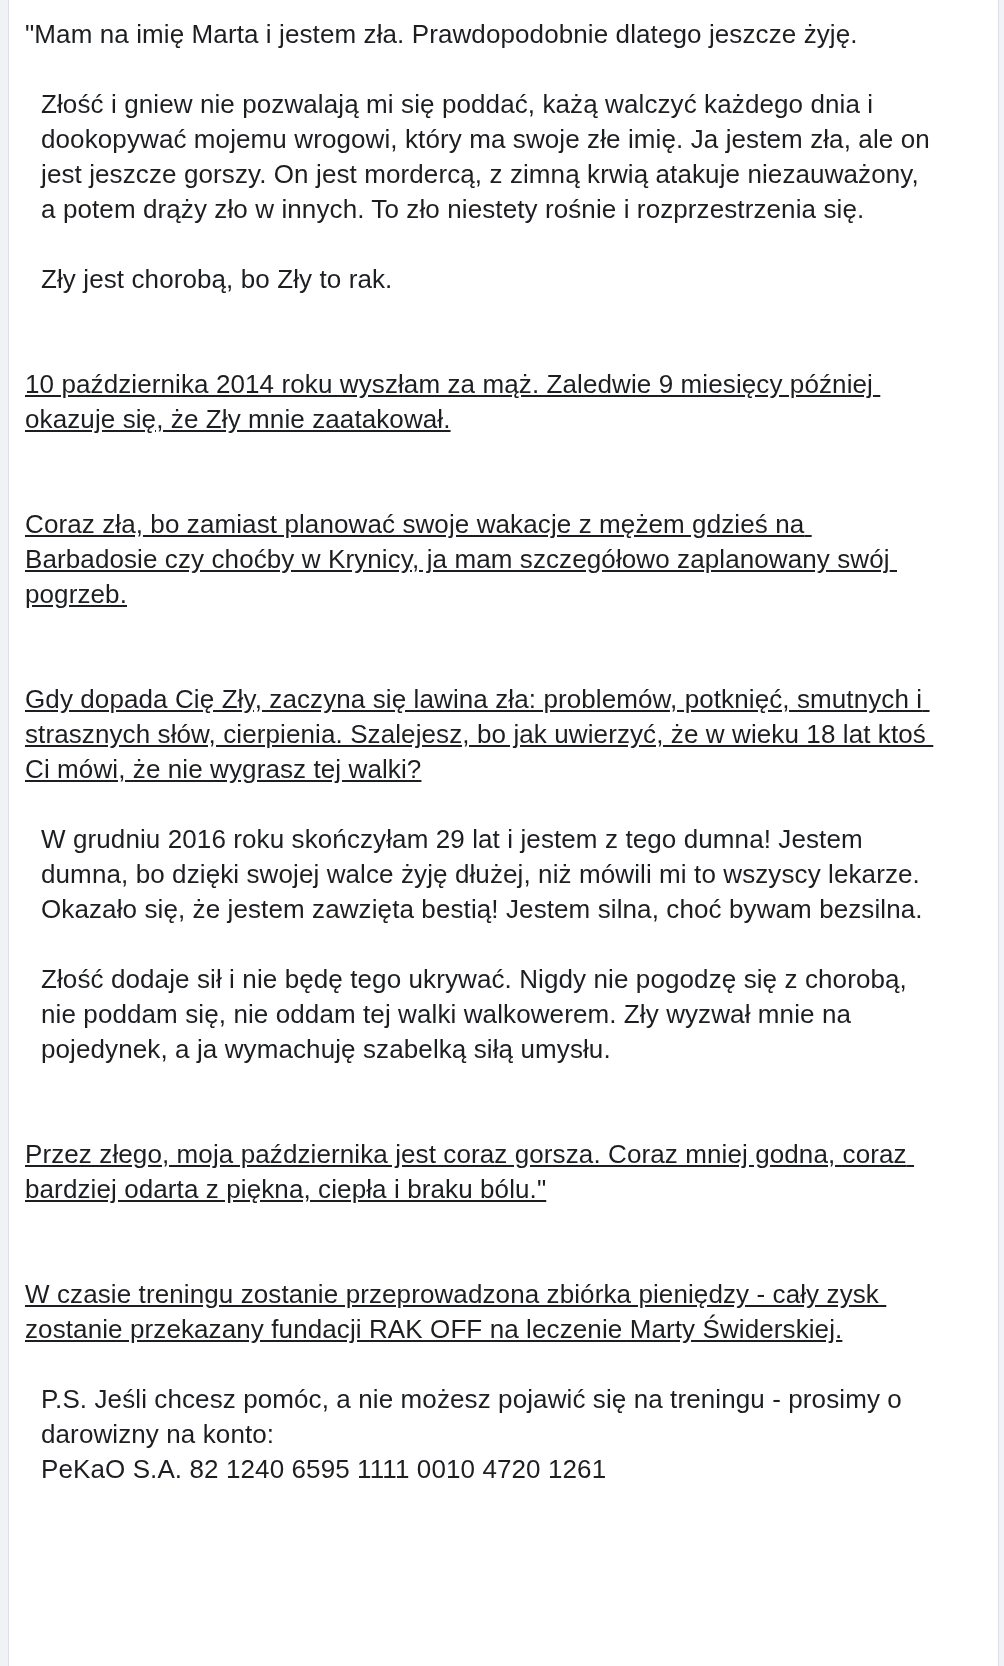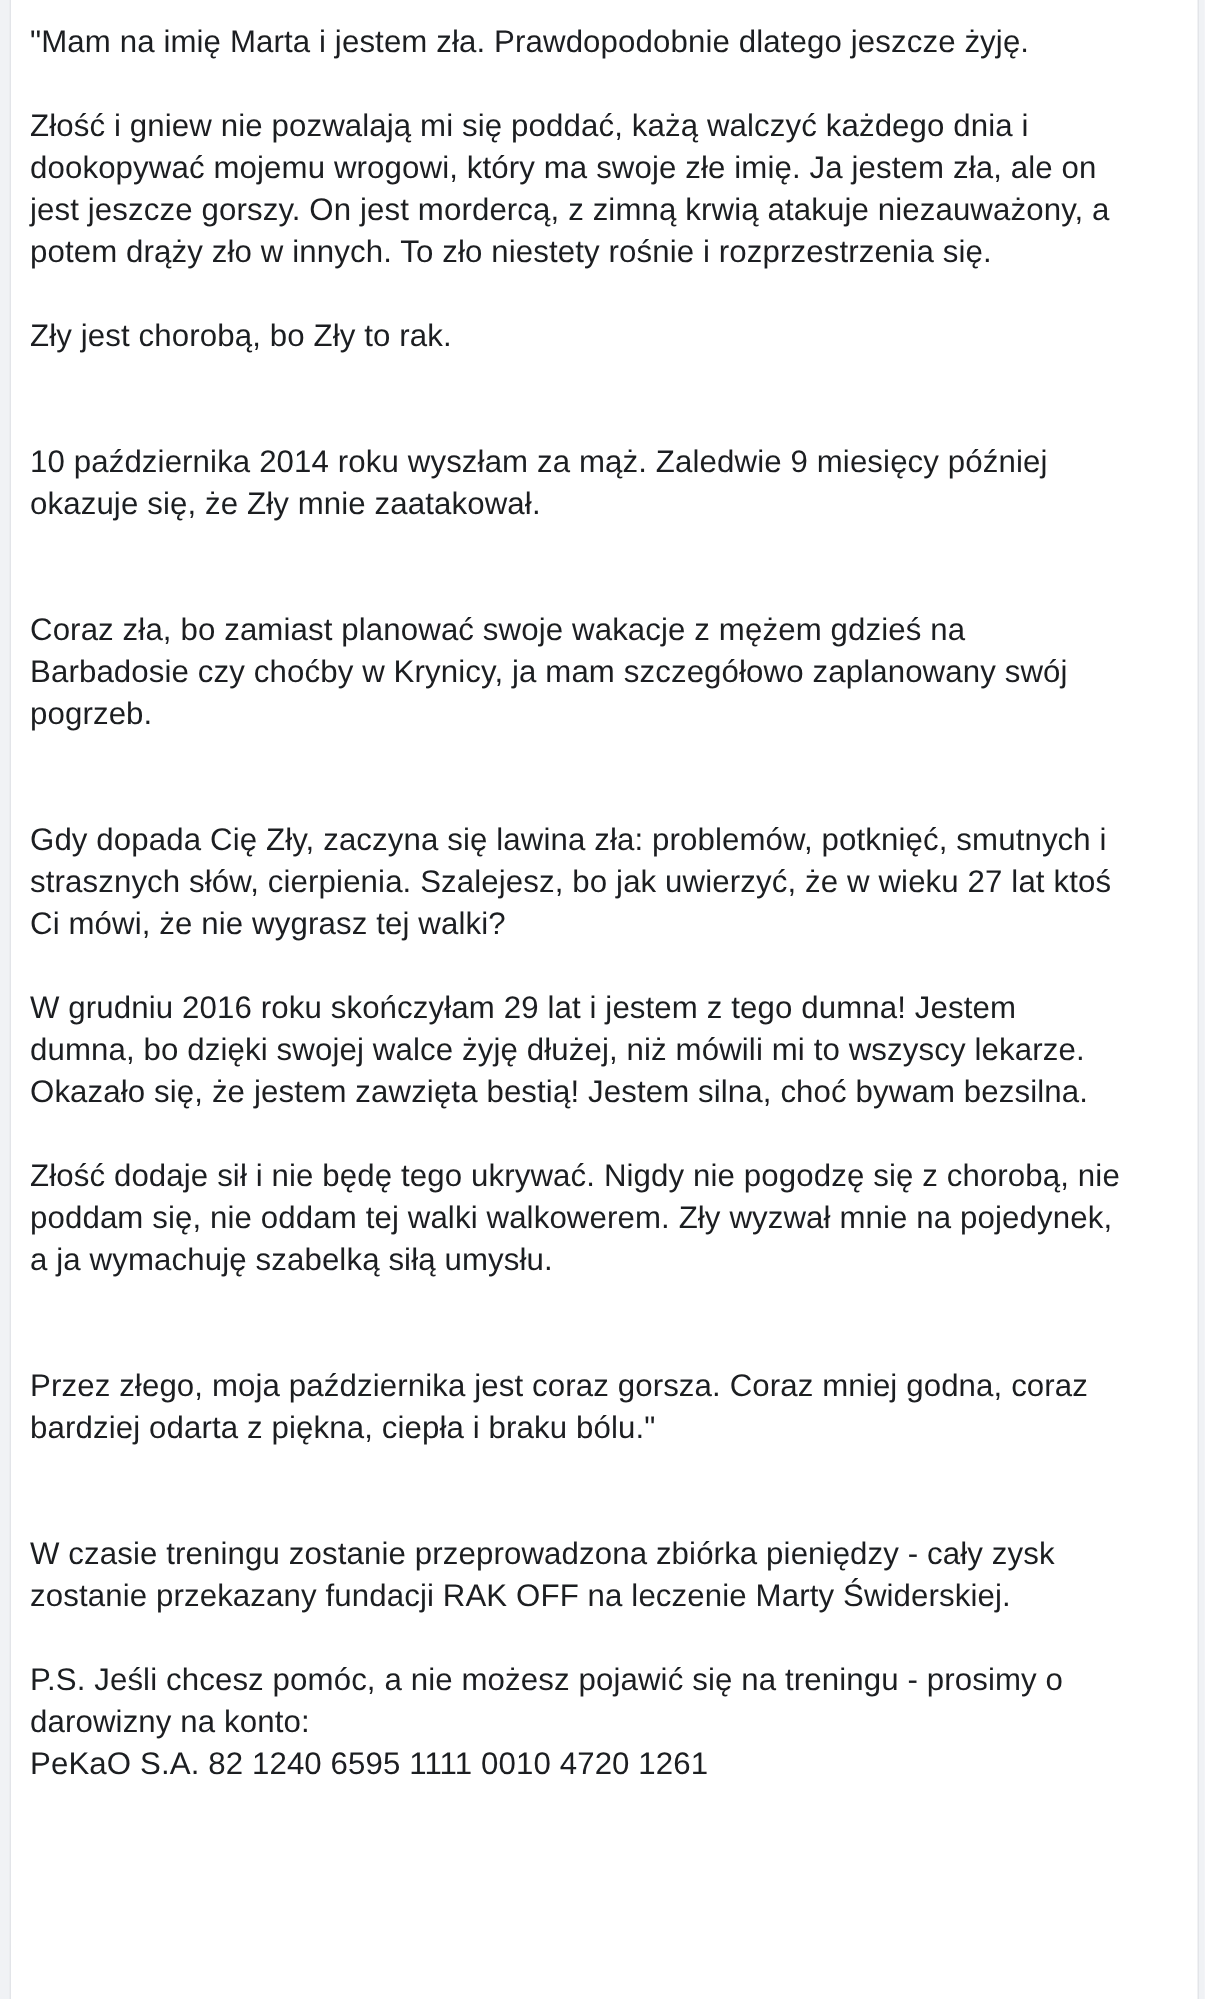--- a/index.html
+++ b/index.html
@@ -50,41 +50,41 @@
     letter-spacing: 0.1px;
     -webkit-font-smoothing: antialiased;
   }
   .para {
     margin: 0;
     white-space: pre-wrap;
     word-wrap: break-word;
   }
   
   .gap-0 { margin-top: 0px; }
-  .gap-1 { margin-top: 35px; }
-  .gap-2 { margin-top: 70px; }
+  .gap-1 { margin-top: 35px; margin-left: 16px; }
+  .gap-2 { margin-top: 70px; text-decoration: underline; }
   .pad-top { padding-top: 17px; }
 </style>
 </head>
 <body>
 
 <div class="page">
 
   <div class="gutter-fill left"></div>
   <div class="gutter-fill right"></div>
   <div class="edge-rule left"></div>
   <div class="edge-rule right"></div>
 
   <div class="post-body">
     <p class="para gap-0 pad-top">"Mam na imię Marta i jestem zła. Prawdopodobnie dlatego jeszcze żyję.</p>
     <p class="para gap-1">Złość i gniew nie pozwalają mi się poddać, każą walczyć każdego dnia i dookopywać mojemu wrogowi, który ma swoje złe imię. Ja jestem zła, ale on jest jeszcze gorszy. On jest mordercą, z zimną krwią atakuje niezauważony, a potem drąży zło w innych. To zło niestety rośnie i rozprzestrzenia się.</p>
     <p class="para gap-1">Zły jest chorobą, bo Zły to rak.</p>
     <p class="para gap-2">10 października 2014 roku wyszłam za mąż. Zaledwie 9 miesięcy później okazuje się, że Zły mnie zaatakował.</p>
     <p class="para gap-2">Coraz zła, bo zamiast planować swoje wakacje z mężem gdzieś na Barbadosie czy choćby w Krynicy, ja mam szczegółowo zaplanowany swój pogrzeb.</p>
-    <p class="para gap-2">Gdy dopada Cię Zły, zaczyna się lawina zła: problemów, potknięć, smutnych i strasznych słów, cierpienia. Szalejesz, bo jak uwierzyć, że w wieku 27 lat ktoś Ci mówi, że nie wygrasz tej walki?</p>
+    <p class="para gap-2">Gdy dopada Cię Zły, zaczyna się lawina zła: problemów, potknięć, smutnych i strasznych słów, cierpienia. Szalejesz, bo jak uwierzyć, że w wieku 18 lat ktoś Ci mówi, że nie wygrasz tej walki?</p>
     <p class="para gap-1">W grudniu 2016 roku skończyłam 29 lat i jestem z tego dumna! Jestem dumna, bo dzięki swojej walce żyję dłużej, niż mówili mi to wszyscy lekarze. Okazało się, że jestem zawzięta bestią! Jestem silna, choć bywam bezsilna.</p>
     <p class="para gap-1">Złość dodaje sił i nie będę tego ukrywać. Nigdy nie pogodzę się z chorobą, nie poddam się, nie oddam tej walki walkowerem. Zły wyzwał mnie na pojedynek, a ja wymachuję szabelką siłą umysłu.</p>
     <p class="para gap-2">Przez złego, moja października jest coraz gorsza. Coraz mniej godna, coraz bardziej odarta z piękna, ciepła i braku bólu."</p>
     <p class="para gap-2">W czasie treningu zostanie przeprowadzona zbiórka pieniędzy - cały zysk zostanie przekazany fundacji RAK OFF na leczenie Marty Świderskiej.</p>
     <p class="para gap-1">P.S. Jeśli chcesz pomóc, a nie możesz pojawić się na treningu - prosimy o darowizny na konto:
 PeKaO S.A. 82 1240 6595 1111 0010 4720 1261</p>
   </div>
 
 </div>
 

